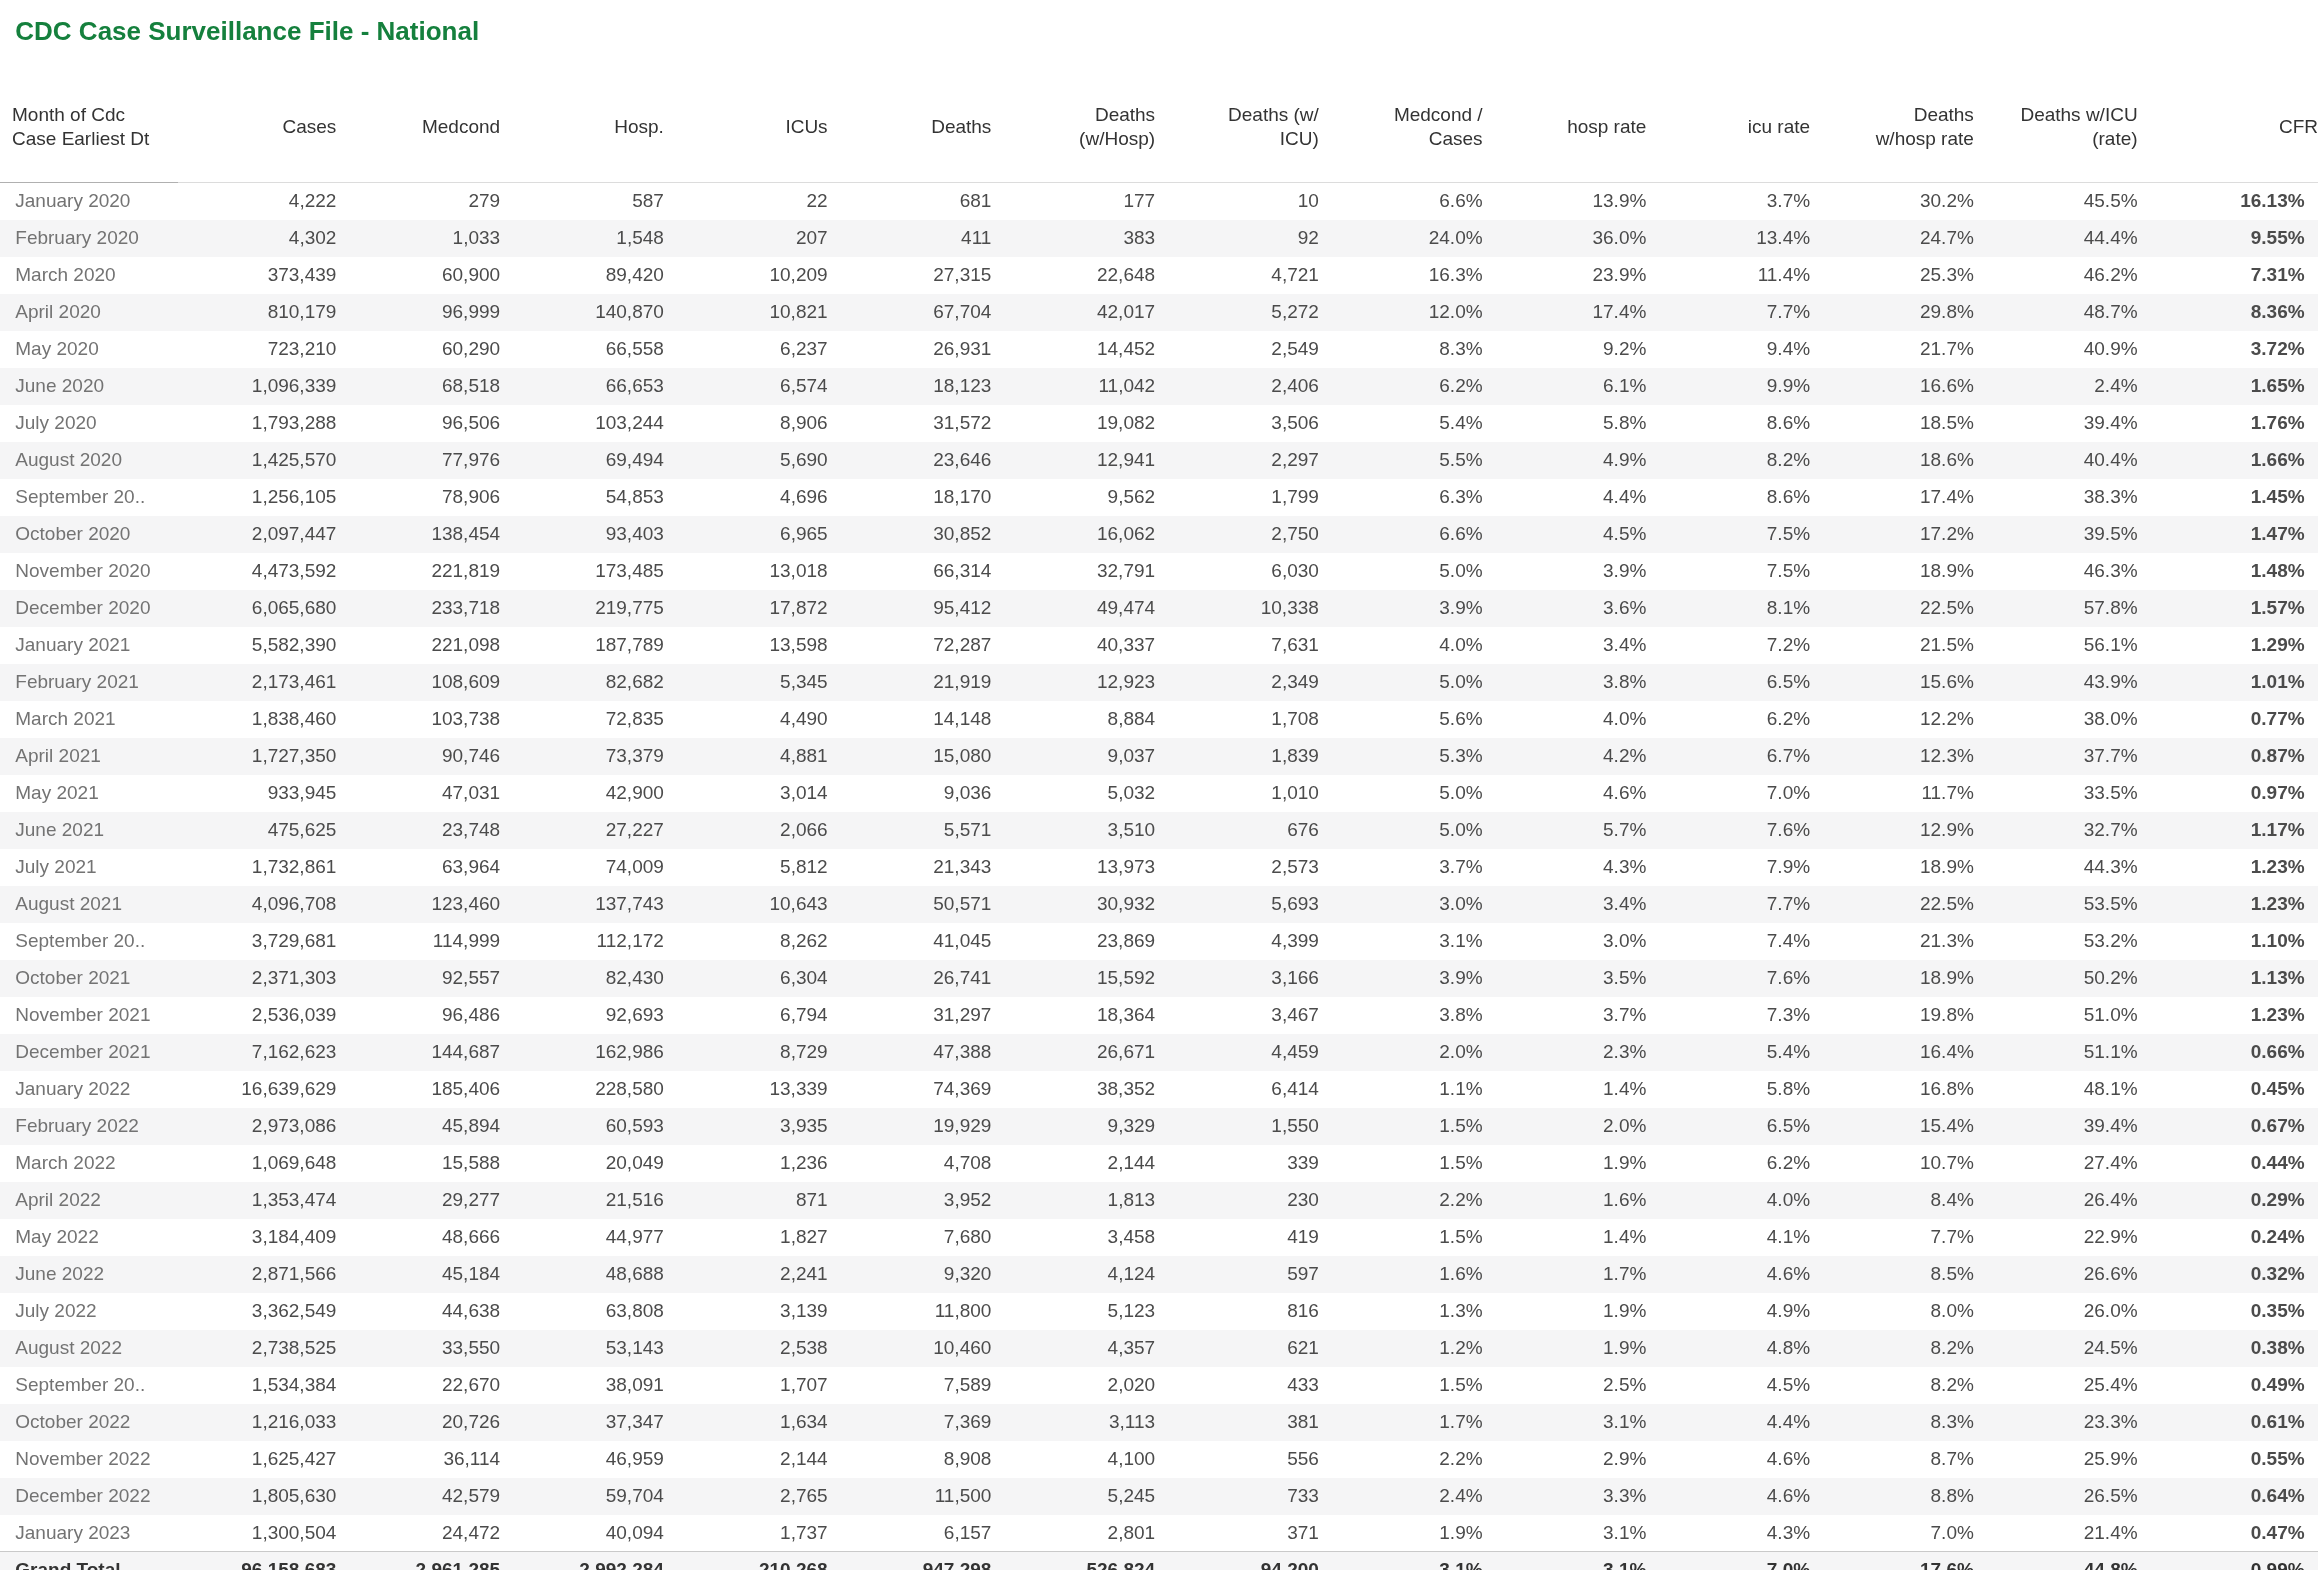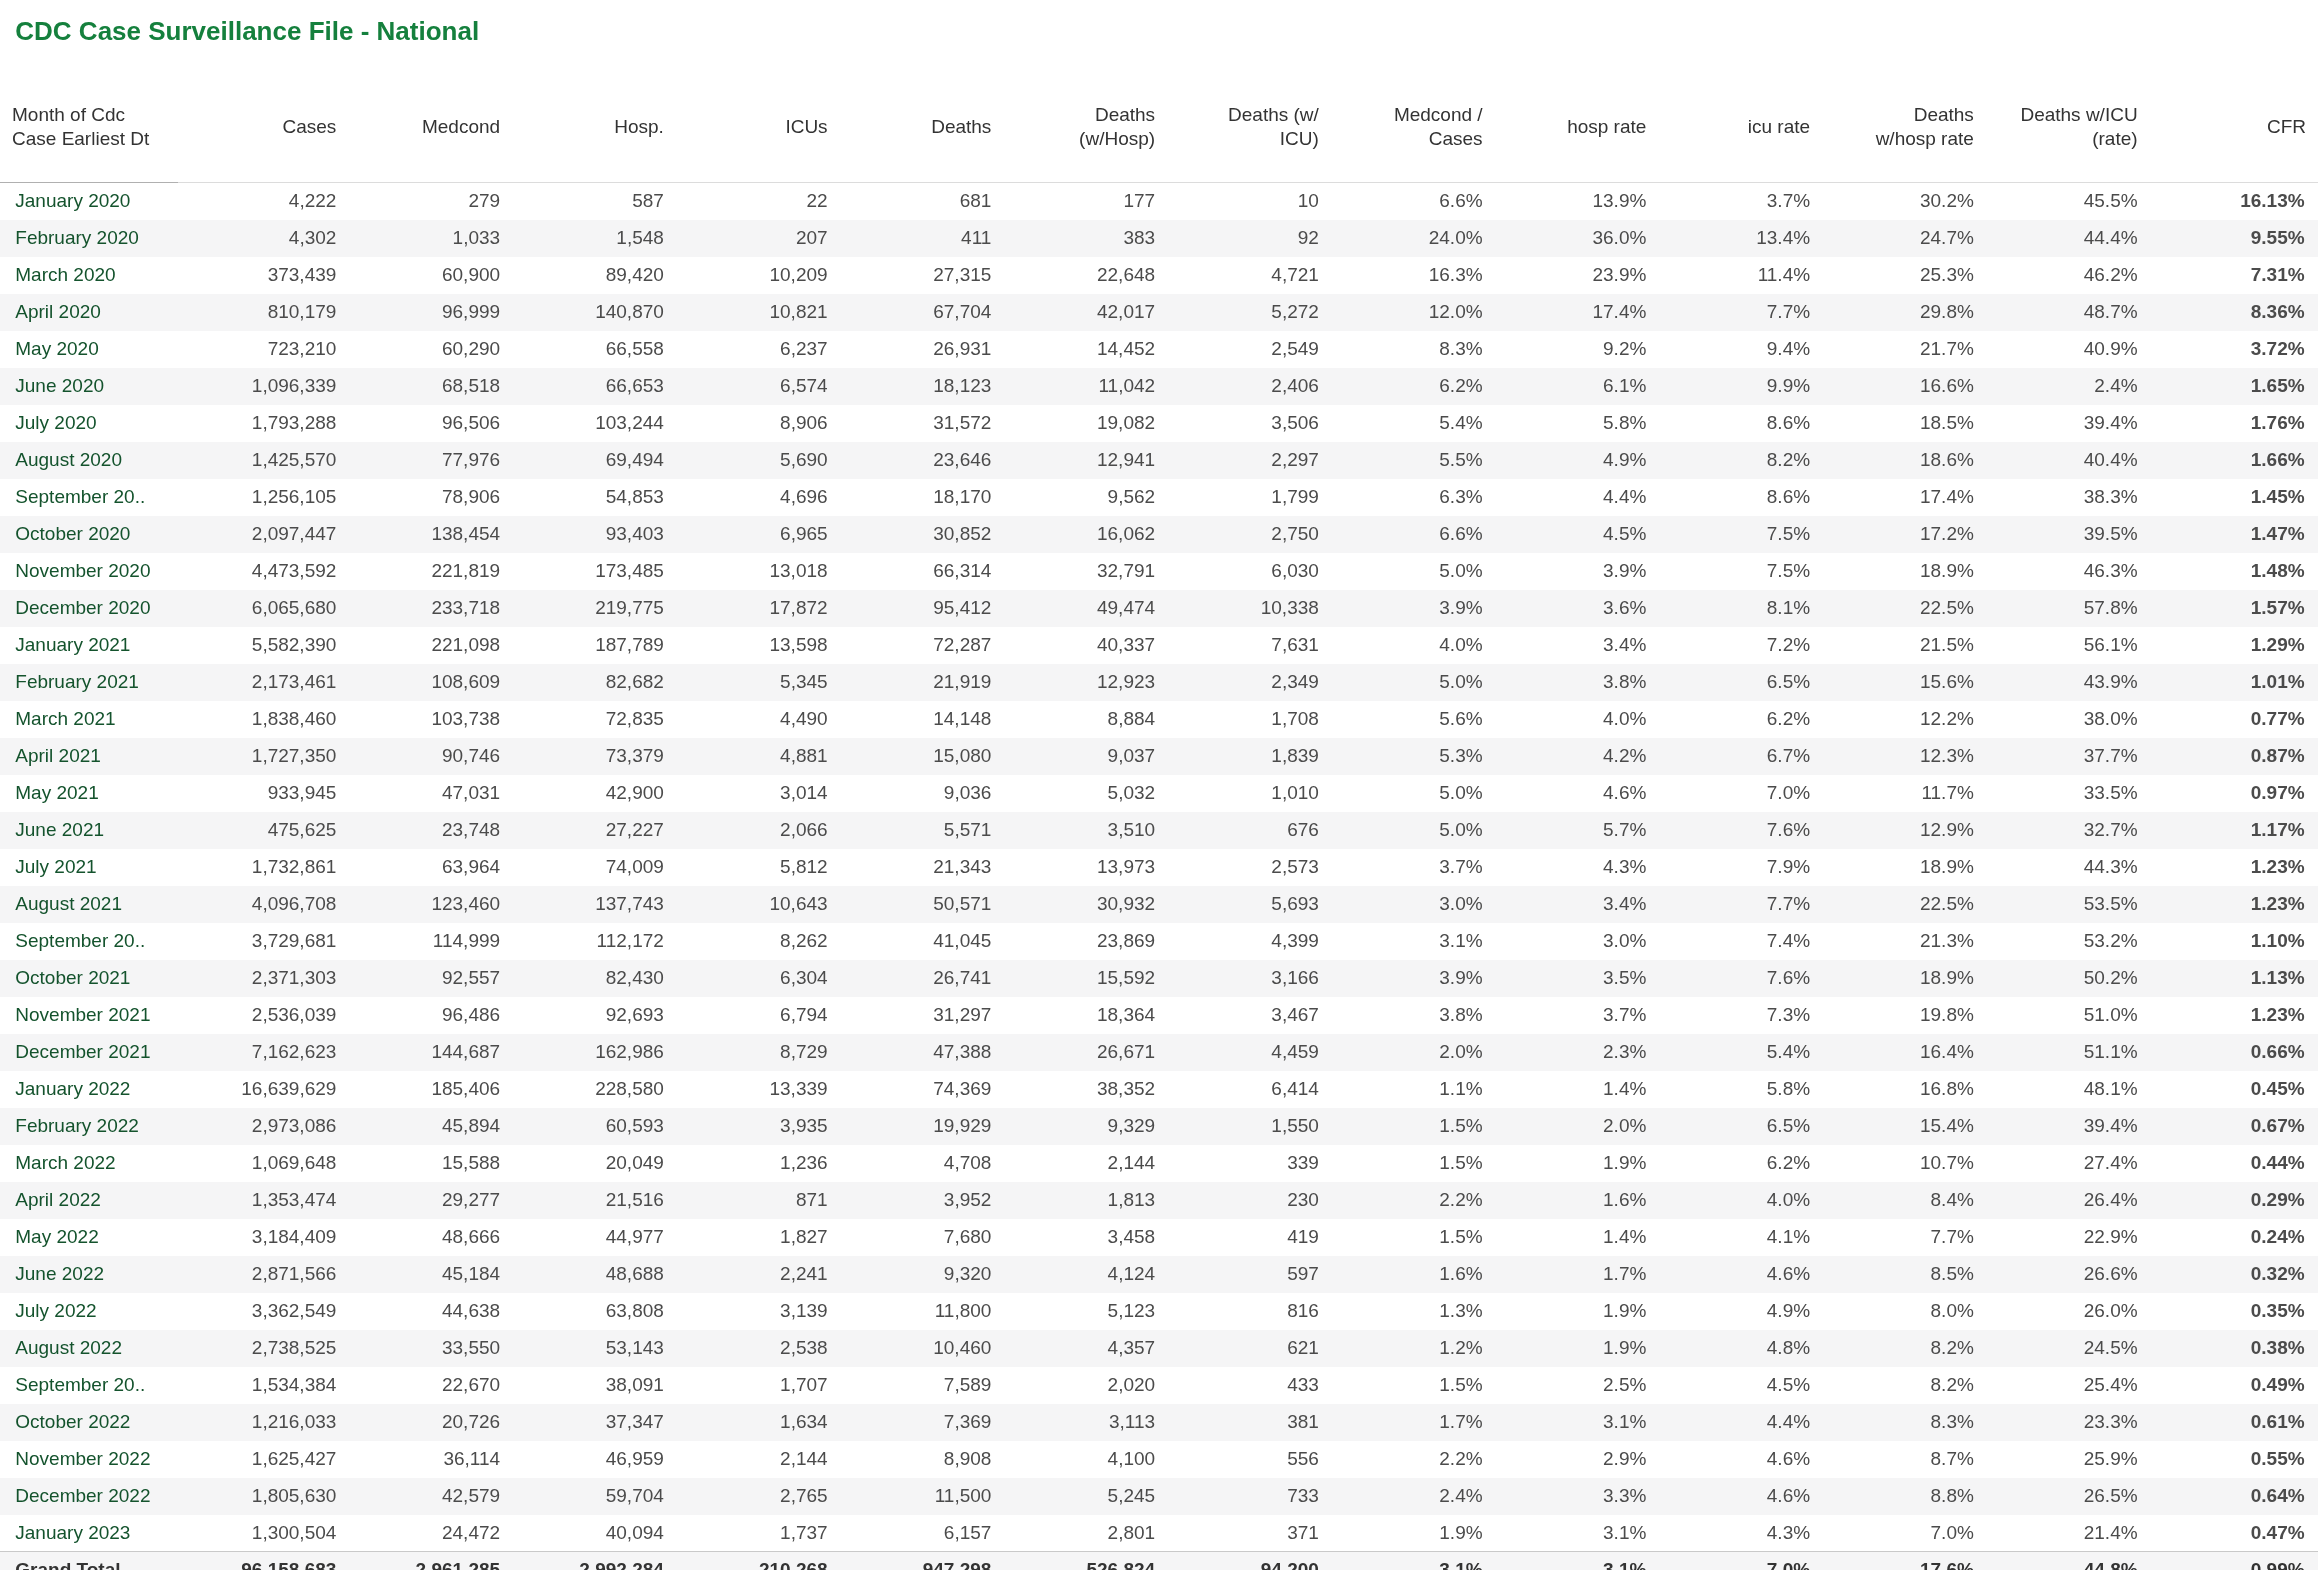--- a/index.html
+++ b/index.html
@@ -37,36 +37,36 @@
     white-space: pre-line;
     border-bottom: 1.8px solid #dcdcdc;
   }
   table.grid th:first-child {
     width: 178px;
     text-align: left;
     padding-left: 12px;
     padding-right: 0;
     border-bottom-color: #b0b0b0;
   }
-  table.grid th:last-child { width: 176px; padding-right: 13px; }
+  table.grid th:last-child { width: 176px; padding-right: 1px; }
   table.grid tbody tr { height: 37px; }
   table.grid tbody tr:nth-child(even) { background: #f5f5f6; }
   table.grid td {
     font-size: 19px;
     color: #4b4b4b;
     text-align: right;
     padding: 0 5.4px 0 0;
     white-space: nowrap;
     overflow: hidden;
   }
   table.grid td:first-child {
     text-align: left;
     padding-left: 15.3px;
     padding-right: 0;
-    color: #14532d;
+    color: #737373;
   }
   table.grid td:last-child { padding-right: 14.4px; font-weight: bold; }
   table.grid tr.grand-total { background: #f0f0f1; }
   table.grid tr.grand-total td {
     font-weight: 700;
     color: #333333;
     border-top: 1.8px solid #c9c9c9;
     border-bottom: 1.8px solid #c9c9c9;
   }
 </style>

